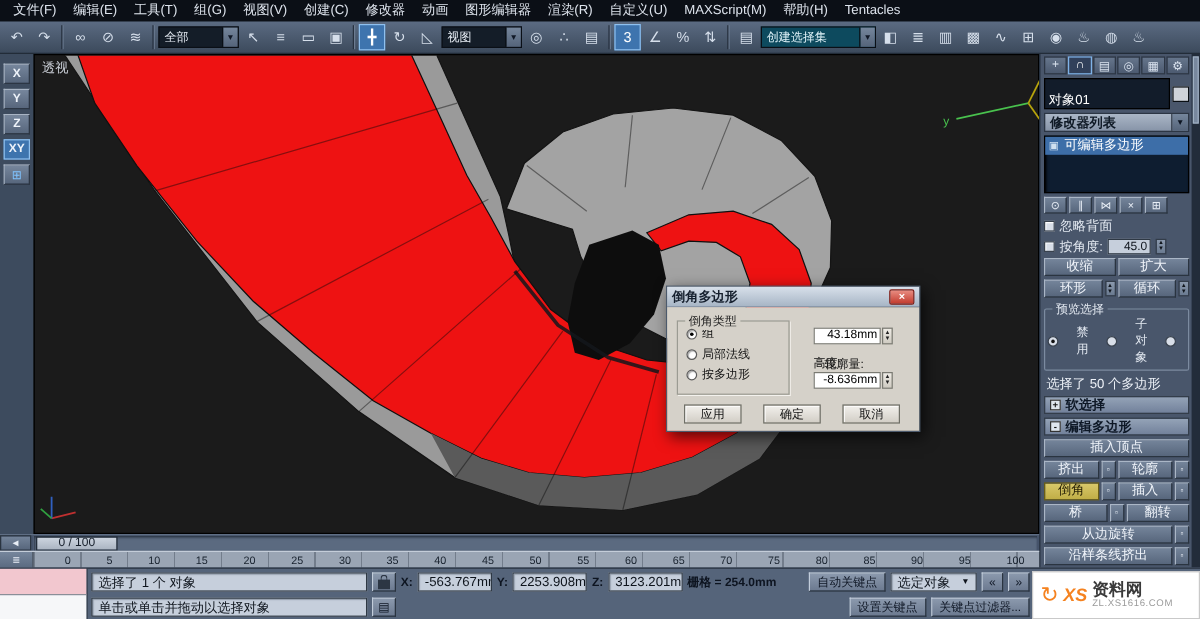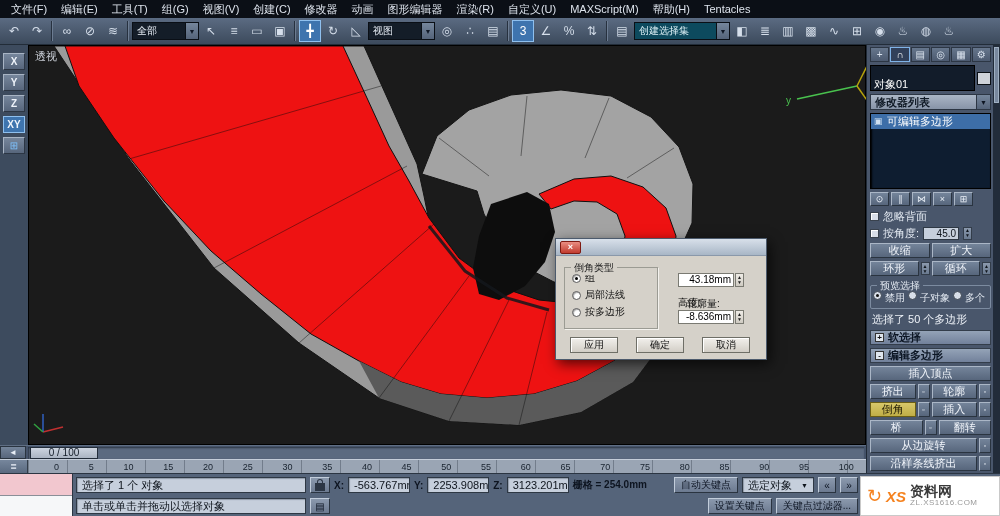--- a/index.html
+++ b/index.html
@@ -54,21 +54,21 @@
 .nfield{width:36px;height:13px;background:#c6cfdc;border:1px solid #2e3844;color:#0e141c;font-size:10px;text-align:right;padding:0 2px;line-height:12px;}
 .spin{display:flex;flex-direction:column;justify-content:center;font-size:5px;color:#10151c;background:linear-gradient(#8b99ad,#6a7a90);border:1px solid #333d4a;width:9px;height:13px;text-align:center;line-height:5px;}
 .spin::before{content:"▲";}
 .spin::after{content:"▼";}
 .p2{display:flex;gap:2px;align-items:center;}
 .pbtn{height:15px;flex:1;background:linear-gradient(#74849a,#57667c);border:1px solid #2a3440;border-top-color:#aab6c6;border-left-color:#aab6c6;color:#f0f4fa;font-size:11px;display:flex;align-items:center;justify-content:center;line-height:13px;white-space:nowrap;}
 .pbtn.on{background:linear-gradient(#d8c86a,#c0ae46);color:#231d04;border-color:#6b5e14;}
 .sq{width:12px;height:15px;flex:none;display:flex;align-items:center;justify-content:center;font-size:7px;color:#e8eef6;background:linear-gradient(#74849a,#57667c);border:1px solid #2a3440;border-top-color:#aab6c6;border-left-color:#aab6c6;}
 .pgroup{border:1px solid #7c8ba0;border-radius:2px;padding:5px 2px 3px;position:relative;margin-top:6px;}
 .gtitle{position:absolute;top:-7px;left:6px;background:#49566b;padding:0 3px;font-size:10px;color:#e2e8f0;}
-.prads{display:flex;align-items:flex-start;gap:3px;font-size:10px;color:#e4eaf2;}
+.prads{display:flex;align-items:center;gap:15px;font-size:10px;color:#e4eaf2;}
 .radio{width:9px;height:9px;border-radius:50%;background:#d8dee8;border:1px solid #39424e;position:relative;flex:none;}
 .radio.on::after{content:"";position:absolute;left:2px;top:2px;width:3px;height:3px;border-radius:50%;background:#111;}
 .pstatus{font-size:11px;color:#eef2f8;padding-left:2px;}
 .rollout{height:15px;background:linear-gradient(#94a3b7,#72819b);border:1px solid #333d4a;color:#0d1725;font-weight:bold;font-size:11px;display:flex;align-items:center;gap:4px;padding:0 4px;flex:none;}
 .pm{width:9px;height:9px;background:#dfe6ee;border:1px solid #333;font-size:8px;line-height:7px;text-align:center;color:#111;font-weight:bold;}
 
 
 .timeslider{position:absolute;top:445px;left:0;width:866px;height:14px;background:#45536a;display:flex;align-items:center;border-top:1px solid #5f6e84;}
 .tmini{width:26px;height:13px;display:flex;align-items:center;justify-content:center;font-size:8px;color:#e8eef6;background:linear-gradient(#74849a,#57667c);border:1px solid #2a3440;}
 .ts-track{flex:1;height:12px;margin:0 2px;background:#5b6a80;box-shadow:inset 1px 1px 2px #2a3442;display:flex;align-items:center;}
@@ -407,20 +407,21 @@
     <span class="wm-swirl">↻</span>
     <span class="wm-logo">XS</span>
     <span class="wm-col">
       <span class="wm-name">资料网</span>
       <span class="wm-url">ZL.XS1616.COM</span>
     </span>
   </div>
 
   <div class="dialog">
     <div class="dtitle">
+      <span class="txt">倒角多边形</span>
       <span class="dclose">×</span>
     </div>
     <div class="dbody">
       <div class="dgroup">
         <span class="dgt">倒角类型</span>
         <div class="drad">
           <span class="dradio on"></span>
           <span>组</span>
         </div>
         <div class="drad">

